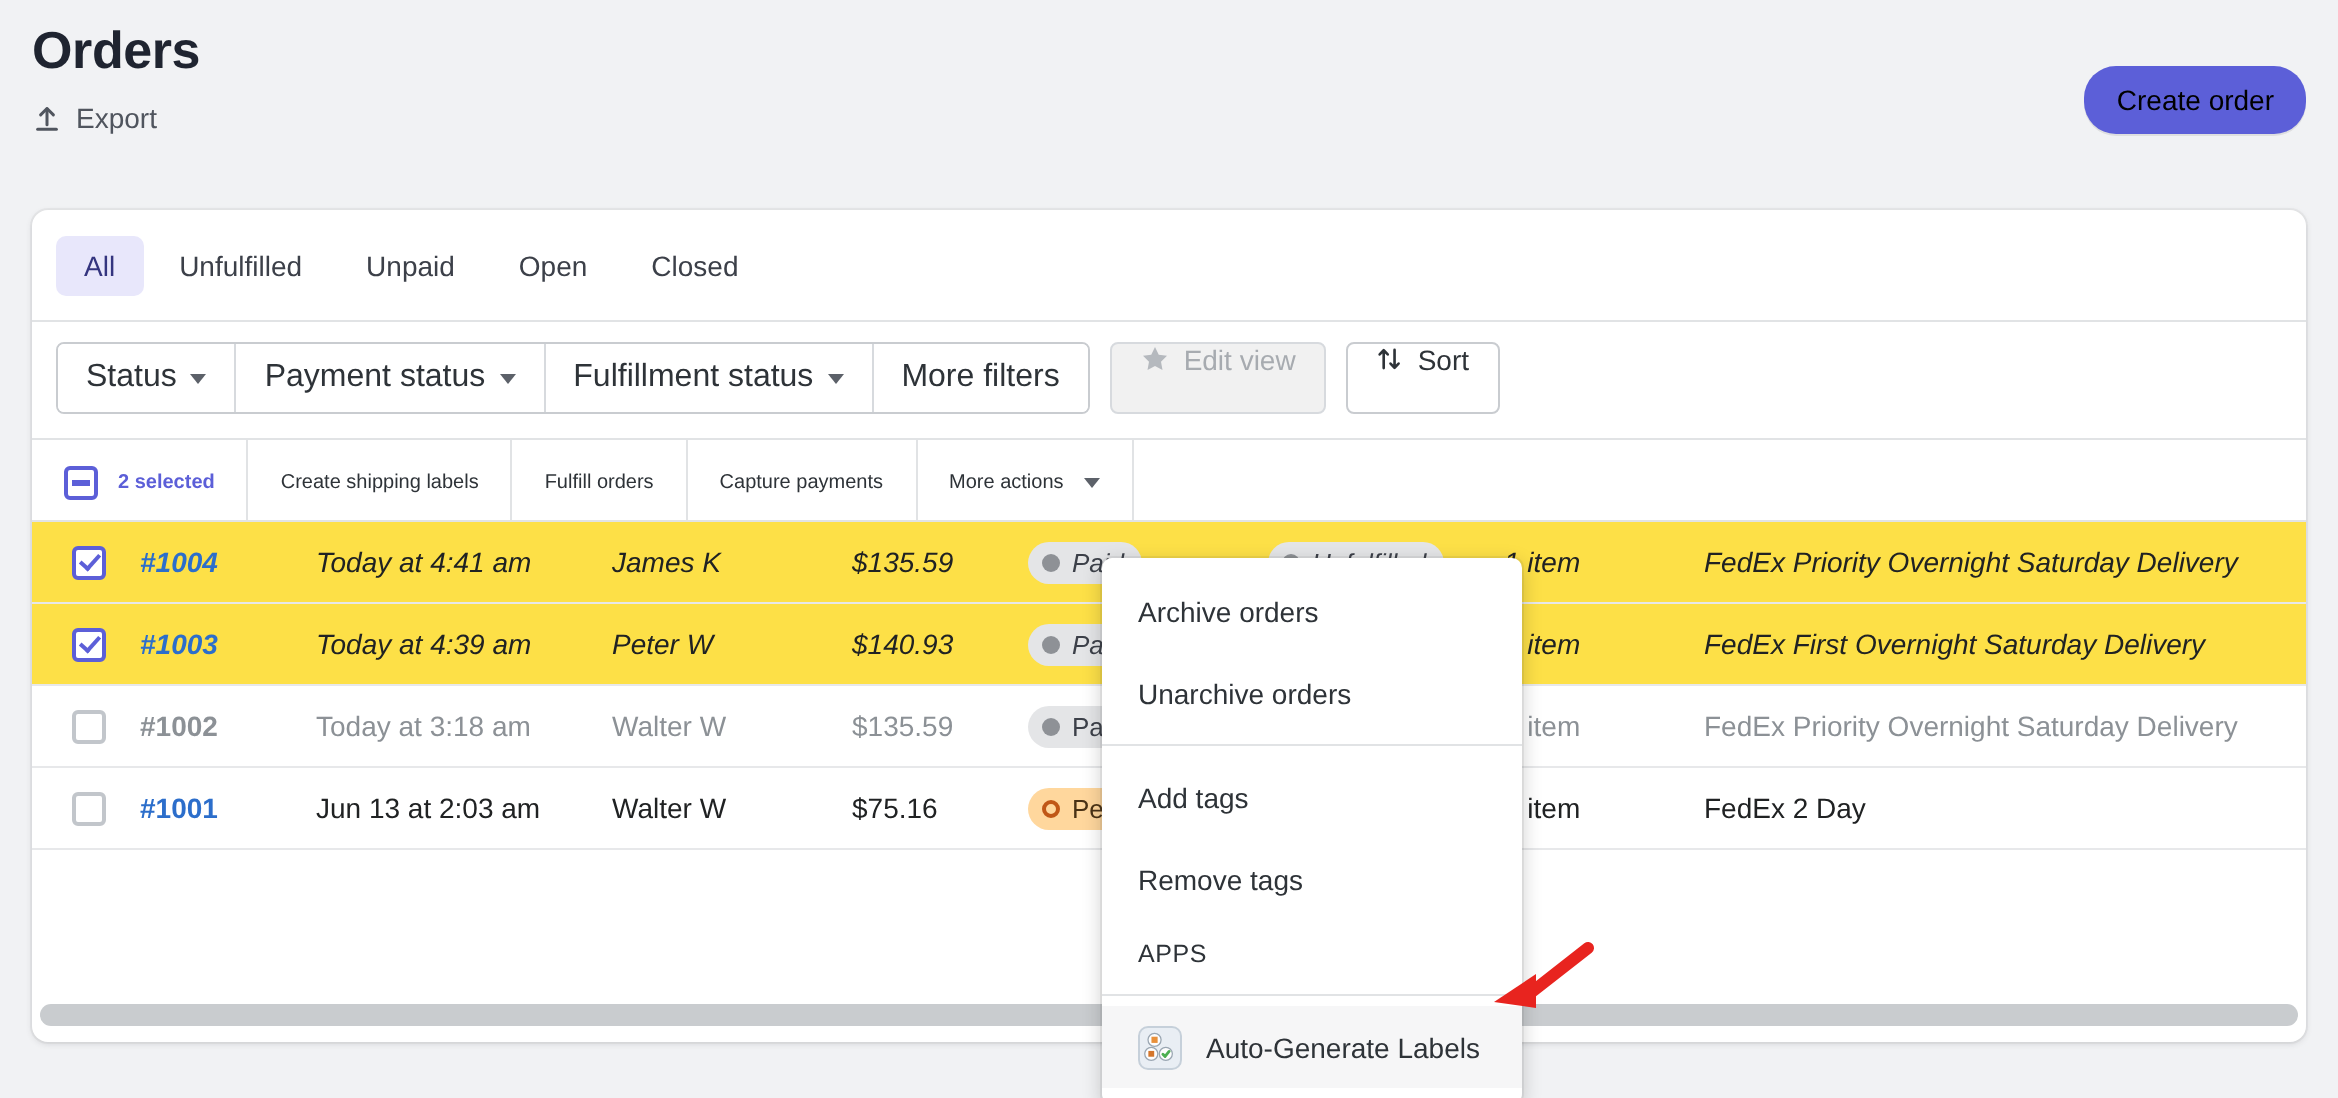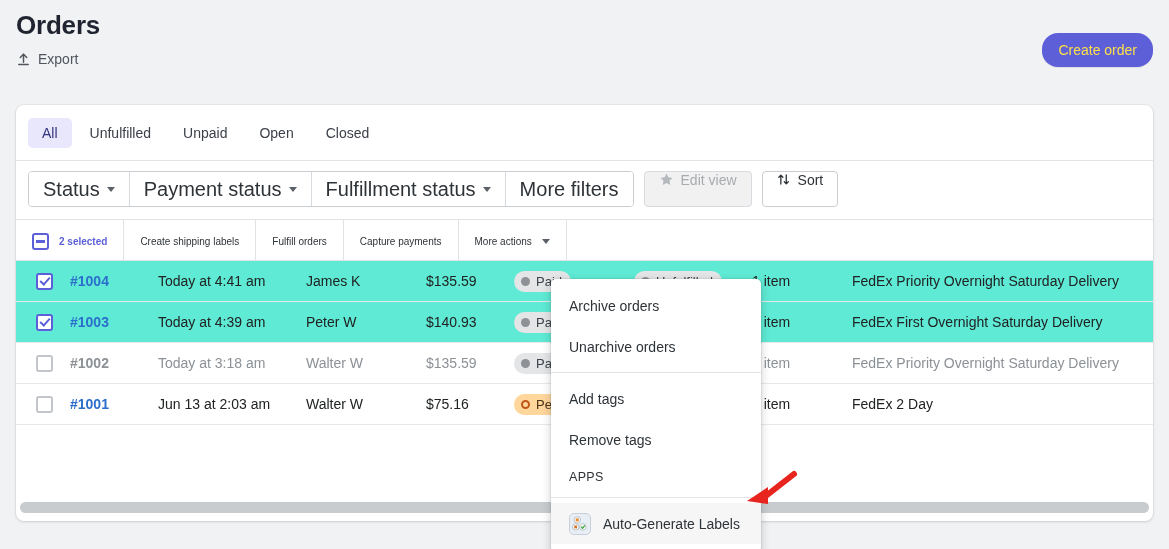--- a/index.html
+++ b/index.html
@@ -17,21 +17,21 @@
   .page-title { font-size: 26px; font-weight: bold; color: #1f2430; letter-spacing: -0.2px; }
   .export-btn {
     display: flex; align-items: center; gap: 7px;
     margin-top: 10px; cursor: pointer;
     font-size: 14px; color: #50555e;
   }
   .export-icon { width: 15px; height: 15px; display: block; }
 
   .create-order-btn {
     position: absolute; right: 16px; top: 33px;
-    background: #5c5fd8; color: #fde047;
+    background: #5c5fd8; color: #000000;
     border: none; border-radius: 16px;
     padding: 9px 16px; font-size: 14px;
     font-family: "Liberation Sans", sans-serif;
     cursor: pointer;
     box-shadow: 0 1px 0 rgba(0,0,0,0.08);
   }
 
   
   .card {
     position: absolute; left: 16px; top: 105px;
@@ -60,21 +60,21 @@
   .search-icon { width: 15px; height: 15px; flex: none; }
   .search-input {
     border: none; outline: none; font-size: 14px; width: 100%;
     font-family: "Liberation Sans", sans-serif; color: #202223; background: transparent;
   }
   .search-input::placeholder { color: #8c9196; }
 
   .seg-group { display: flex; height: 36px; border: 1px solid #c9ccd0; border-radius: 4px; overflow: hidden; background: #fff; }
   .seg-btn {
     display: flex; align-items: center; gap: 7px;
-    padding: 0 14px; font-size: 20px; color: #2e3338;
+    padding: 0 14px; font-size: 16px; color: #2e3338;
     background: #fff; border: none; border-right: 1px solid #d7dade;
     cursor: pointer; white-space: nowrap;
     font-family: "Liberation Sans", sans-serif;
   }
   .seg-btn:last-child { border-right: none; text-align: right; }
   .caret { width: 0; height: 0; border-left: 4.5px solid transparent; border-right: 4.5px solid transparent; border-top: 5px solid #5c6169; display: inline-block; }
 
   .plain-btn {
     height: 36px; display: flex; align-items: flex-start; gap: 7px;
     padding: 0 14px; font-size: 14px; border: 1px solid #c9ccd0;
@@ -109,21 +109,21 @@
     content: ""; position: absolute; left: 2px; top: 5.5px;
     width: 9px; height: 2.5px; background: #5c5fd8;
   }
 
   
   .table { position: relative; }
   .row {
     display: flex; align-items: center; height: 41px;
     border-bottom: 1px solid #e7e8ea; font-size: 14px; padding-left: 20px;
   }
-  .row.selected { background: #5eead4; }
+  .row.selected { background: #fde047; font-style: italic; }
   .row.muted { color: #8c9196; }
   .c-check { width: 34px; flex: none; }
   .c-order { width: 88px; flex: none; color: #2c6ecb; font-weight: bold; }
   .row.muted .c-order { color: #8c9196; }
   .c-date { width: 148px; flex: none; }
   .c-customer { width: 120px; flex: none; }
   .c-total { width: 88px; flex: none; }
   .c-payment { width: 120px; flex: none; }
   .c-fulfill { width: 118px; flex: none; }
   .c-items { width: 100px; flex: none; }

